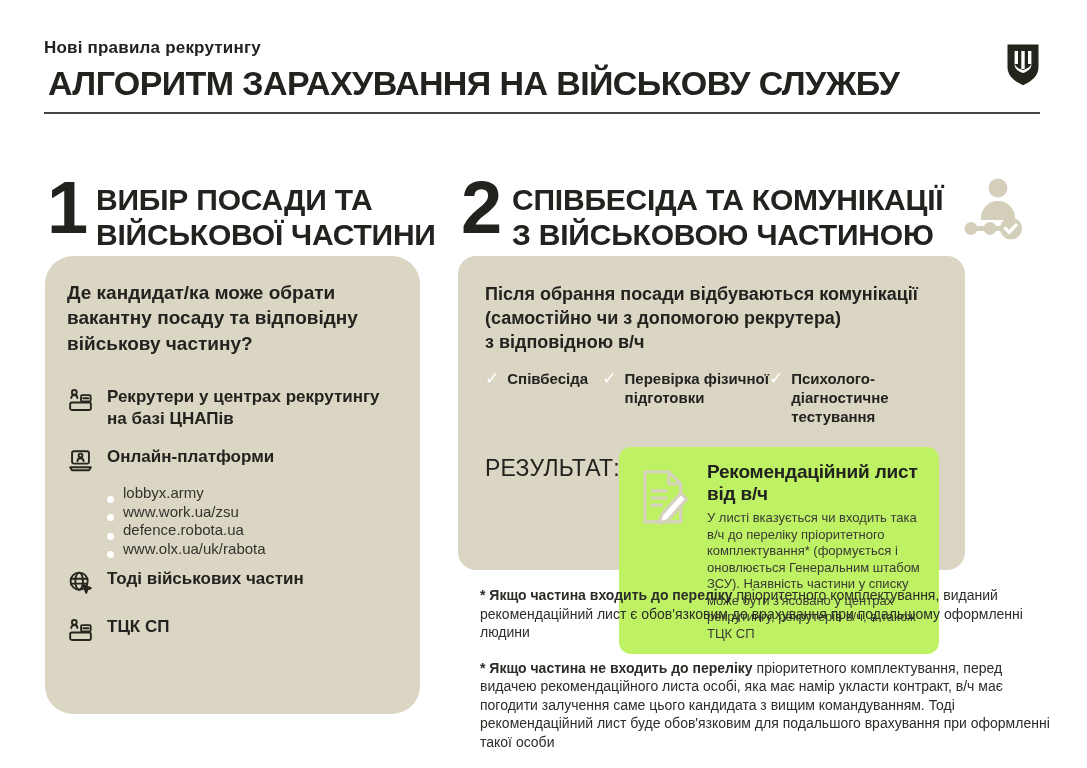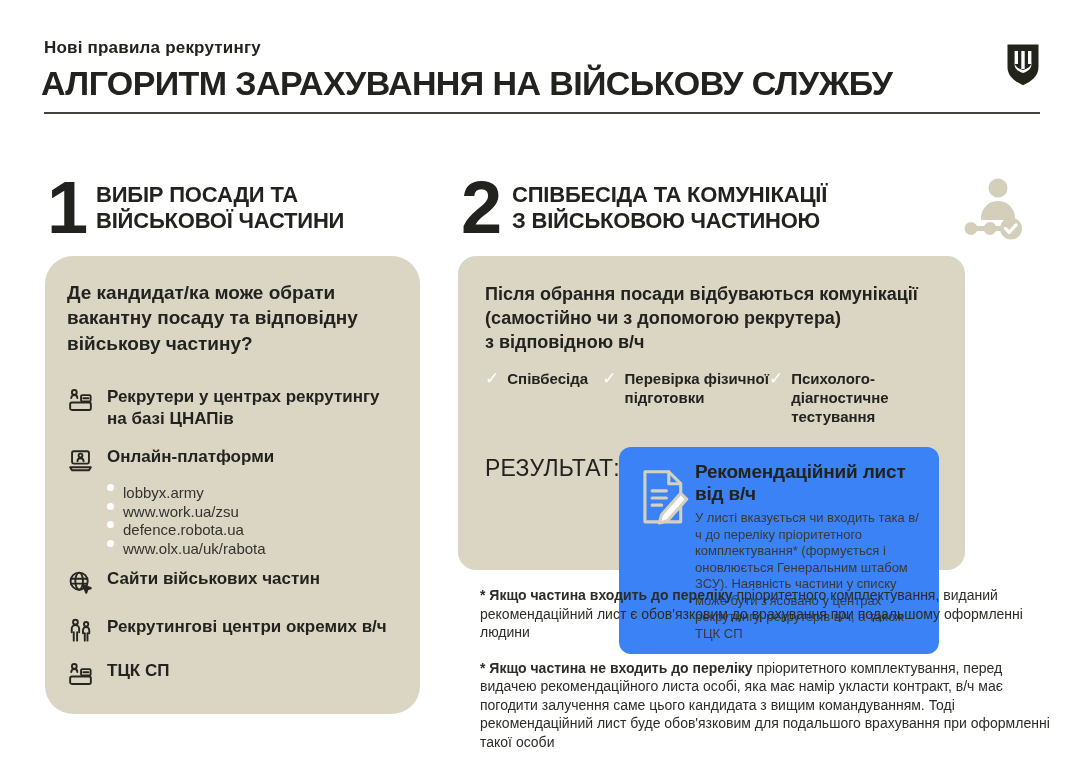--- a/index.html
+++ b/index.html
@@ -5,60 +5,60 @@
   * { margin:0; padding:0; box-sizing:border-box; }
   html,body { width:1087px; height:768px; }
   body {
     font-family:"Liberation Sans","DejaVu Sans",sans-serif;
     background:#ffffff; color:#22221f; position:relative; overflow:hidden;
   }
   .abs { position:absolute; }
 
   
   .kicker { left:44px; top:38px; font-size:17px; font-weight:700; letter-spacing:.2px; }
-  .title  { left:41px; top:64px; font-size:34px; font-weight:800; letter-spacing:-0.6px; white-space:nowrap; }
+  .title  { left:48px; top:64px; font-size:34px; font-weight:800; letter-spacing:-0.6px; white-space:nowrap; }
   .rule   { left:44px; top:112px; width:996px; height:2px; background:#45453f; }
   .logo   { left:1006px; top:42px; width:34px; height:46px; }
 
   
   .step-num { font-size:74px; font-weight:800; line-height:.8; letter-spacing:-2px; }
-  .step-title { font-size:22px; font-weight:800; line-height:1.18; letter-spacing:-0.2px; }
+  .step-title { font-size:30px; font-weight:800; line-height:1.18; letter-spacing:-0.2px; }
   .num1 { left:47px;  top:178px; }
   .t1   { left:96px;  top:182px; }
   .num2 { left:461px; top:178px; }
   .t2   { left:512px; top:182px; }
   .s2-icon { left:958px; top:176px; width:74px; height:70px; }
 
   
   .panel { background:#dbd6c4; border-radius:18px; }
   .box1 { left:45px;  top:256px; width:375px; height:458px; padding:24px 22px 0 22px;border-radius:28px; }
   .box2 { left:458px; top:256px; width:507px; height:314px; padding:26px 26px 0 27px; }
 
   .question { font-size:19px; font-weight:700; line-height:1.33; margin-bottom:30px; }
 
   .item { display:flex; gap:13px; }
   .item .ic { width:27px; height:27px; flex:0 0 27px; margin-top:1px; }
   .item .lbl { font-size:17px; font-weight:700; line-height:1.28; }
   .mb-a { margin-bottom:17px; } .mb-b { margin-bottom:10px; }
   .mb-c { margin-bottom:20px; } .mb-d { margin-bottom:16px; }
 
   .sublist { margin:5px 0 10px 40px; }
-  .sublink { display:flex; align-items:flex-start; gap:9px; font-size:15px; line-height:18.5px; color:#33332e; }
+  .sublink { display:flex; align-items:flex-end; gap:9px; font-size:15px; line-height:18.5px; color:#33332e; }
   .dot { width:7px; height:7px; border-radius:50%; background:#ffffff; flex:0 0 7px; }
 
   .intro { font-size:18px; font-weight:700; line-height:24px; }
 
   .checks { display:flex; margin-top:15px; }
   .check-item { display:flex; gap:8px; font-size:15px; font-weight:700; line-height:19px; }
   .ck { color:#ffffff; font-size:17px; font-weight:800; line-height:19px; }
   .c1 { width:138px; } .c2 { width:196px; } .c3 { width:200px; }
 
   .result-row { display:flex; margin-top:21px; }
   .result-label { font-size:23px; font-weight:400; width:134px; padding-top:8px; letter-spacing:.2px; }
-  .card { flex:1; background:#3b82f6; border-radius:12px; padding:14px 18px 12px 16px; display:flex; gap:2px; min-height:128px; }
+  .card { flex:1; background:#bef264; border-radius:12px; padding:14px 18px 12px 16px; display:flex; gap:14px; min-height:128px; }
   .card .doc { width:58px; flex:0 0 58px; margin-top:6px; }
   .card-title { font-size:19px; font-weight:800; letter-spacing:-0.2px; }
   .card-body { font-size:13px; line-height:16.5px; margin-top:5px; color:#3a3a35; }
 
   .footnotes { left:480px; top:586px; width:578px; font-size:14px; line-height:18.5px; color:#2c2c28; }
   .fn { margin-bottom:17px; }
   .fn b { font-weight:800; }
 
   svg.line-ic { stroke:#26261f; fill:none; stroke-width:1.7; stroke-linecap:round; stroke-linejoin:round; }
 </style>
@@ -136,34 +136,23 @@
 
   <div class="item mb-c">
     <span class="ic">
       <svg class="line-ic" viewBox="0 0 24 24" width="27" height="27">
         <circle cx="10.8" cy="10.8" r="7.6"></circle>
         <ellipse cx="10.8" cy="10.8" rx="3.4" ry="7.6"></ellipse>
         <path d="M3.6 8.6h14.4M3.6 13h13.6"></path>
         <path d="M14.2 14.2l7 2.9-3 1.1-1.1 3z" fill="#26261f"></path>
       </svg>
     </span>
-    <span class="lbl">Сайти військових частин</span>
-  </div>
-
-  <div class="item mb-d">
-    <span class="ic">
-      <svg class="line-ic" viewBox="0 0 24 24" width="27" height="27">
-        <circle cx="7.5" cy="4.6" r="2.1"></circle>
-        <path d="M4.2 13.5v-3c0-1.9 1.5-3.3 3.3-3.3s3.3 1.4 3.3 3.3v3M6 13.5V21M9 13.5V21"></path>
-        <circle cx="17" cy="6.4" r="1.9"></circle>
-        <path d="M14.2 14.5v-2.6c0-1.7 1.3-3 2.8-3s2.8 1.3 2.8 3v2.6M15.8 14.5V21M18.2 14.5V21"></path>
-      </svg>
-    </span>
-    <span class="lbl">Рекрутингові центри окремих в/ч</span>
-  </div>
+    <span class="lbl">Тоді військових частин</span>
+  </div>
+
 
   <div class="item">
     <span class="ic">
       <svg class="line-ic" viewBox="0 0 24 24" width="27" height="27">
         <circle cx="6.5" cy="4.8" r="2.1"></circle>
         <path d="M3.8 9.8c0-1.5 1.2-2.7 2.7-2.7s2.7 1.2 2.7 2.7"></path>
         <rect x="12.5" y="7.2" width="8.5" height="5.6" rx="1"></rect>
         <path d="M14.5 10h4.5"></path>
         <rect x="2.8" y="13.8" width="18.4" height="6.6" rx="1.6"></rect>
       </svg>

